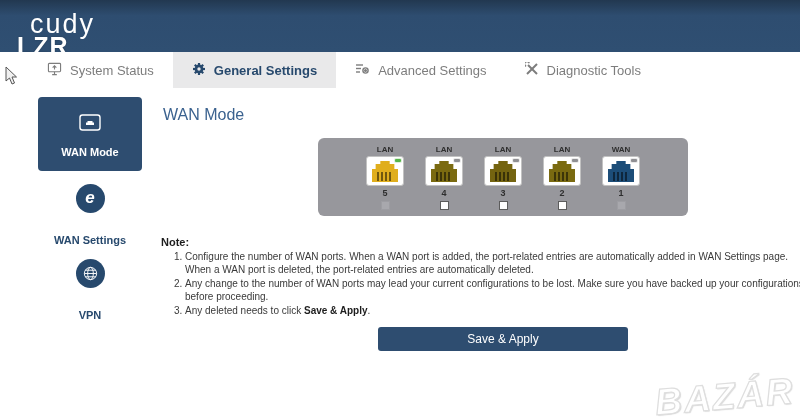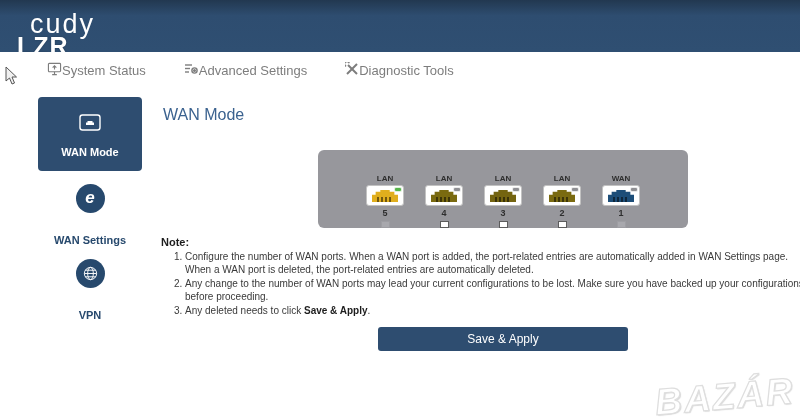--- a/index.html
+++ b/index.html
@@ -11,21 +11,21 @@
   .header { position:absolute; left:0; top:0; width:800px; height:52px;
             background:linear-gradient(180deg,#223850 0%,#2e4d70 30%,#2f4f72 100%); }
   .logo { position:absolute; left:30px; top:9px; color:#fff; font-size:27px; font-weight:400;
           letter-spacing:2px; }
   .wm-lzr { position:absolute; left:17px; top:32px; color:#fff; font-size:25px; font-weight:700;
             letter-spacing:1px; text-shadow:0 0 2px rgba(0,0,0,.25); }
 
   
   .nav { position:absolute; left:0; top:52px; width:800px; height:36px; background:#fff;
          display:flex; align-items:stretch; padding-left:28px; }
-  .tab { display:flex; align-items:center; padding:0 19px; font-size:13px; color:#7d7d7d;
+  .tab { display:flex; align-items:center; gap:8px; padding:0 19px; font-size:13px; color:#7d7d7d;
          cursor:pointer; white-space:nowrap; }
   .tab svg { flex:0 0 auto; }
   .tab.active { background:#e9e9ea; color:#27496d; font-weight:700; }
 
   
   .cursor { position:absolute; left:5px; top:66px; }
 
   
   .sidebar { position:absolute; left:38px; top:97px; width:104px; display:flex;
              flex-direction:column; align-items:center; }
@@ -35,23 +35,23 @@
   .side-tile-label { font-size:11px; font-weight:700; }
   .side-item { display:flex; flex-direction:column; align-items:center; margin-top:13px; cursor:pointer; }
   .side-circle { width:29px; height:29px; border-radius:50%; background:#27496d; color:#fff;
                  display:flex; align-items:center; justify-content:center; }
   .side-label { margin-top:21px; font-size:11px; font-weight:700; color:#27496d; }
   .ie-e { font-size:17px; font-weight:700; font-style:italic; line-height:1; padding-bottom:2px; }
 
   
   .page-title { position:absolute; left:163px; top:106px; font-size:16px; color:#3b628f; }
 
-  .port-panel { position:absolute; left:318px; top:150px; width:370px; height:78px;
+  .port-panel { position:absolute; left:318px; top:138px; width:370px; height:78px;
                 background:#97979c; border-radius:6px; display:flex; justify-content:center;
-                gap:21px; padding-top:24px; }
+                gap:21px; padding-top:7px; }
   .port { width:38px; display:flex; flex-direction:column; align-items:center; }
   .port-label { font-size:8px; font-weight:700; color:#2e2e2e; margin-bottom:2px; }
   .port-tile { position:relative; width:38px; height:30px; background:#fff;
                border:1px solid #c2c2c2; border-radius:3px; }
   .jack { position:absolute; left:5px; right:5px; top:4px; bottom:3px;
           clip-path:polygon(0 38%,14% 38%,14% 14%,32% 14%,32% 0,68% 0,68% 14%,86% 14%,86% 38%,100% 38%,100% 100%,0 100%); }
   .pins { position:absolute; left:18%; bottom:4%; width:64%; height:42%;
           background:repeating-linear-gradient(90deg,rgba(0,0,0,.5) 0 2px,transparent 2px 4px); }
   .led { position:absolute; top:1px; right:1px; width:8px; height:5px; border-radius:2px;
          border:1px solid rgba(255,255,255,.8); }
@@ -92,20 +92,35 @@
   <div class="nav">
     <div class="tab">
       <span>
         <svg width="15" height="14" viewBox="0 0 16 15" fill="none" stroke="currentColor" stroke-width="1.2">
           <rect x="1.5" y="1.5" width="13" height="9" rx="1"></rect>
           <path d="M8 4 L8 8 M6 6 L8 4 L10 6"></path>
           <path d="M5.5 13.5 H10.5 M8 10.5 V13.5"></path>
         </svg>
       </span>
       <span>System Status</span>
+    </div>
+    <div class="tab active">
+      <span>
+        <svg width="14" height="14" viewBox="0 0 14 14">
+          <g stroke="currentColor" stroke-width="2.2">
+            <line x1="7" y1="1" x2="7" y2="13"></line>
+            <line x1="1" y1="7" x2="13" y2="7"></line>
+            <line x1="2.8" y1="2.8" x2="11.2" y2="11.2"></line>
+            <line x1="11.2" y1="2.8" x2="2.8" y2="11.2"></line>
+          </g>
+          <circle cx="7" cy="7" r="4.4" fill="currentColor"></circle>
+          <circle cx="7" cy="7" r="1.7" fill="#e9e9ea"></circle>
+        </svg>
+      </span>
+      <span>General Settings</span>
     </div>
     <div class="tab">
       <span>
         <svg width="15" height="13" viewBox="0 0 15 13" fill="none" stroke="currentColor" stroke-width="1.4">
           <line x1="1" y1="3" x2="8" y2="3"></line>
           <line x1="1" y1="6.5" x2="6" y2="6.5"></line>
           <line x1="1" y1="10" x2="5" y2="10"></line>
           <circle cx="10.5" cy="8.5" r="2.6"></circle>
           <circle cx="10.5" cy="8.5" r="0.8" fill="currentColor"></circle>
         </svg>

